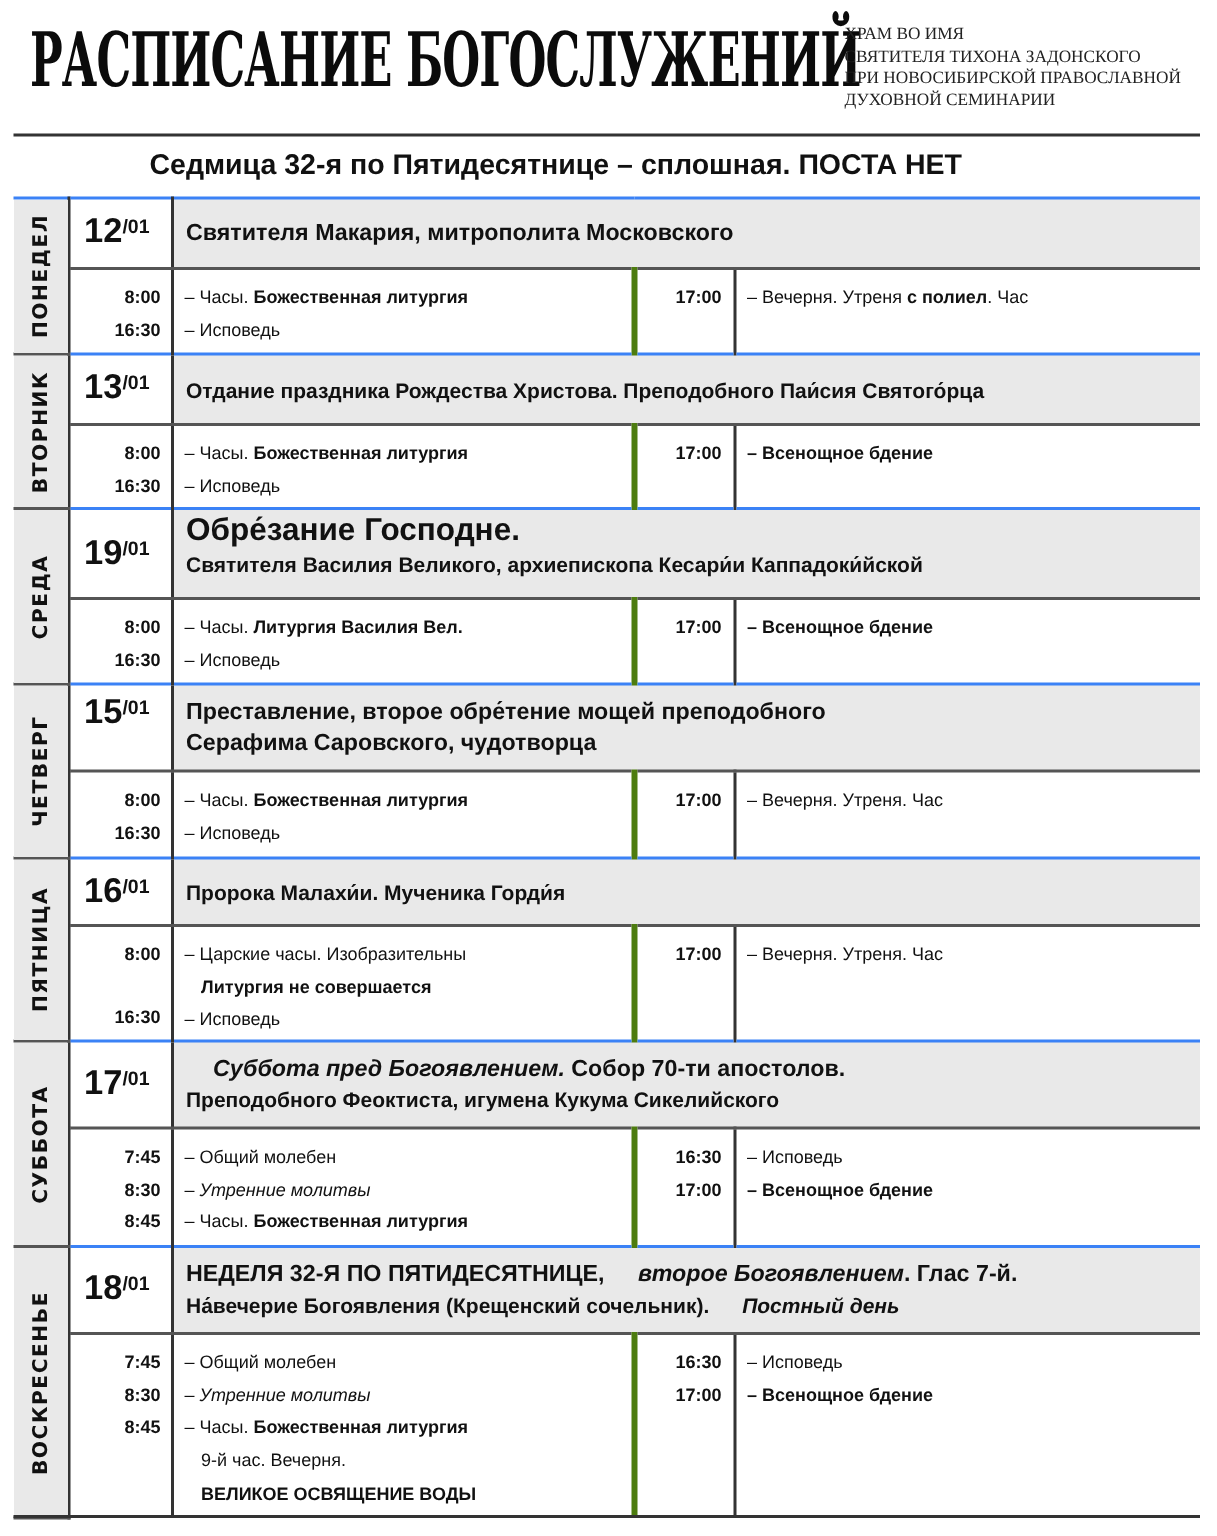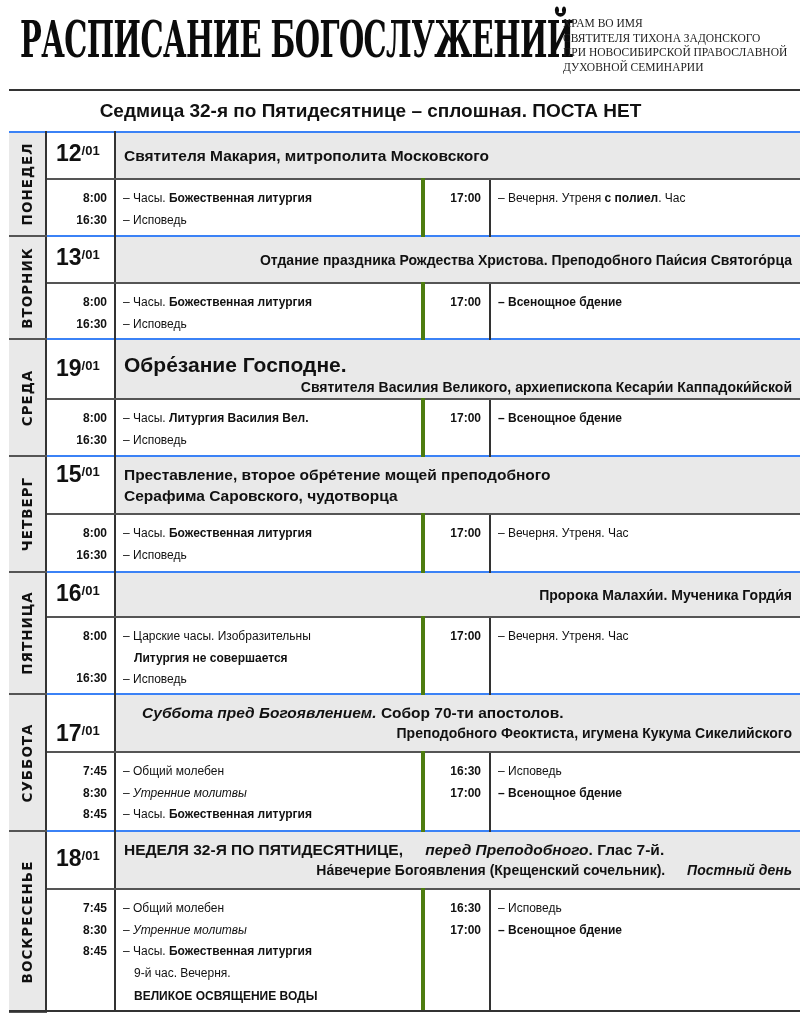--- a/index.html
+++ b/index.html
@@ -51,21 +51,21 @@
     font-family: "DejaVu Sans", sans-serif; font-weight: bold; font-size: 13.5px;
     letter-spacing: 1px; white-space: nowrap; color: #111;
   }
   td.date {
     border-right: 2px solid #333; text-align: left; padding: 6px 0 0 9px;
     font-size: 23px; font-weight: bold; line-height: 28px; white-space: nowrap;
   }
   td.date sup { font-size: 13px; font-weight: bold; vertical-align: top; position: relative; top: -2px; }
   td.feast { padding: 6px 8px 0 8px; font-weight: bold; font-size: 15.5px; line-height: 21px; }
   td.feast .big { font-size: 21px; line-height: 25px; }
-  td.feast .sm { font-size: 14px; text-align: right; }
+  td.feast .sm { font-size: 14px; }
   td.feast .it { font-style: italic; margin-left: 18px; }
 
   tr.svc td { font-size: 12px; line-height: 21.5px; padding-top: 8px; padding-bottom: 2px; }
   tr.svc td.times { text-align: right; padding-right: 7px; font-weight: bold; border-right: 2px solid #333; }
   tr.svc td.items { padding-left: 7px; border-right: 4px solid #4d7c0f; }
   tr.svc td.etimes { text-align: right; padding-right: 8px; font-weight: bold; border-right: 2px solid #333; }
   tr.svc td.eitems { padding-left: 7px; }
   .b { font-weight: bold; }
   .i { font-style: italic; }
   .indent { padding-left: 11px; }
@@ -148,21 +148,21 @@
     <td class="eitems">
       <div class="b">– Всенощное бдение</div>
     </td>
   </tr>
 
   <tr class="hdr" style="height:60px">
     <td class="day" rowspan="2">
           <span class="daylbl">СРЕДА</span>
         </td>
     <td class="date" style="padding-top:14px"><span>19</span><sup>/01</sup></td>
-    <td class="feast" colspan="3" style="padding-top:12px">
+    <td class="feast" colspan="3" style="padding-top:1px">
       <div class="big">Обре́зание Господне.</div>
       <div class="sm">Святителя Василия Великого, архиепископа Кесари́и Каппадоки́йской</div>
     </td>
   </tr>
   <tr class="svc" style="height:57px">
     <td class="times">
           <div>8:00</div>
           <div>16:30</div>
         </td>
     <td class="items">
@@ -228,21 +228,21 @@
         </td>
     <td class="eitems">
       <div>– Вечерня. Утреня. Час</div>
     </td>
   </tr>
 
   <tr class="hdr" style="height:58px">
     <td class="day" rowspan="2">
           <span class="daylbl">СУББОТА</span>
         </td>
-    <td class="date" style="padding-top:24px"><span>17</span><sup>/01</sup></td>
+    <td class="date" style="padding-top:12px"><span>17</span><sup>/01</sup></td>
     <td class="feast" colspan="3" style="padding-top:7px">
       <div><span class="it">Суббота пред Богоявлением.</span><span> Собор 70-ти апостолов.</span></div>
       <div class="sm">Преподобного Феоктиста, игумена Кукума Сикелийского</div>
     </td>
   </tr>
   <tr class="svc" style="height:79px">
     <td class="times">
           <div>7:45</div>
           <div>8:30</div>
           <div>8:45</div>
@@ -261,21 +261,21 @@
       <div class="b">– Всенощное бдение</div>
     </td>
   </tr>
 
   <tr class="hdr" style="height:58px">
     <td class="day" rowspan="2">
           <span class="daylbl">ВОСКРЕСЕНЬЕ</span>
         </td>
     <td class="date" style="padding-top:12px"><span>18</span><sup>/01</sup></td>
     <td class="feast" colspan="3" style="padding-top:7px">
-      <div><span>НЕДЕЛЯ 32-Я ПО ПЯТИДЕСЯТНИЦЕ, </span><span class="it">перед Преподобного</span><span>. Глас 7-й.</span></div>
+      <div><span>НЕДЕЛЯ 32-Я ПО ПЯТИДЕСЯТНИЦЕ, </span><span class="it">второе Богоявлением</span><span>. Глас 7-й.</span></div>
       <div class="sm"><span>На́вечерие Богоявления (Крещенский сочельник). </span><span class="it">Постный день</span></div>
     </td>
   </tr>
   <tr class="svc" style="height:123px">
     <td class="times">
           <div>7:45</div>
           <div>8:30</div>
           <div>8:45</div>
         </td>
     <td class="items">

